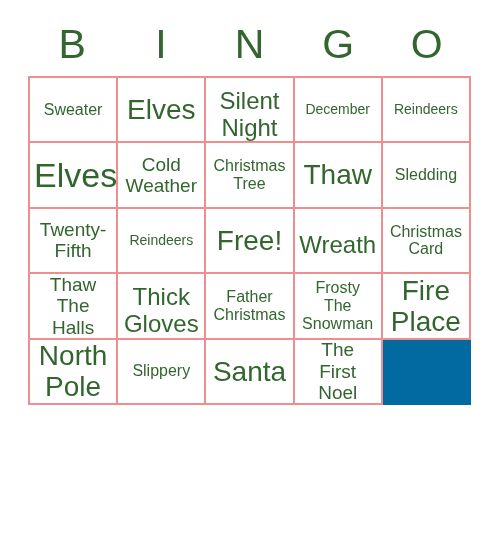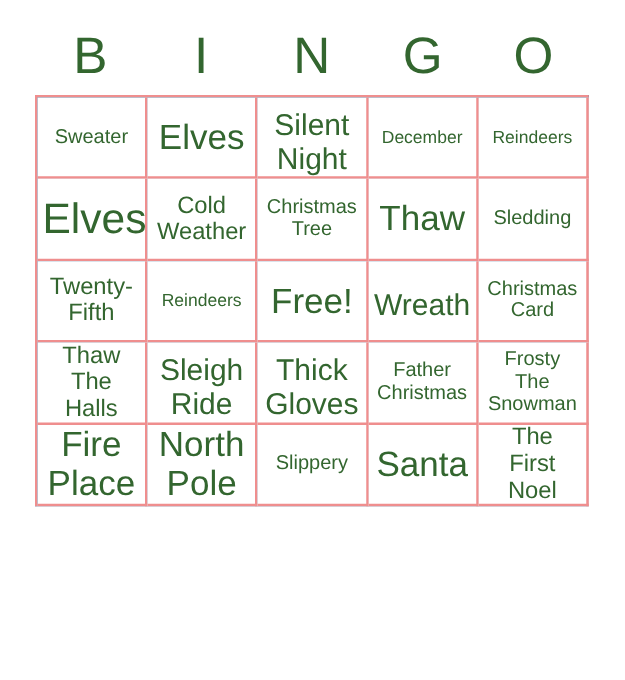--- a/index.html
+++ b/index.html
@@ -158,24 +158,20 @@
         <span class="cell-text">Christmas
 Card</span>
       </div>
 
     <div class="bingo-cell fs-md">
         <span class="cell-text">Thaw
 The
 Halls</span>
       </div>
     <div class="bingo-cell fs-lg">
-        <span class="cell-text">Sleigh
-Ride</span>
-      </div>
-    <div class="bingo-cell fs-lg">
         <span class="cell-text">Thick
 Gloves</span>
       </div>
     <div class="bingo-cell fs-sm">
         <span class="cell-text">Father
 Christmas</span>
       </div>
     <div class="bingo-cell fs-sm">
         <span class="cell-text">Frosty
 The

